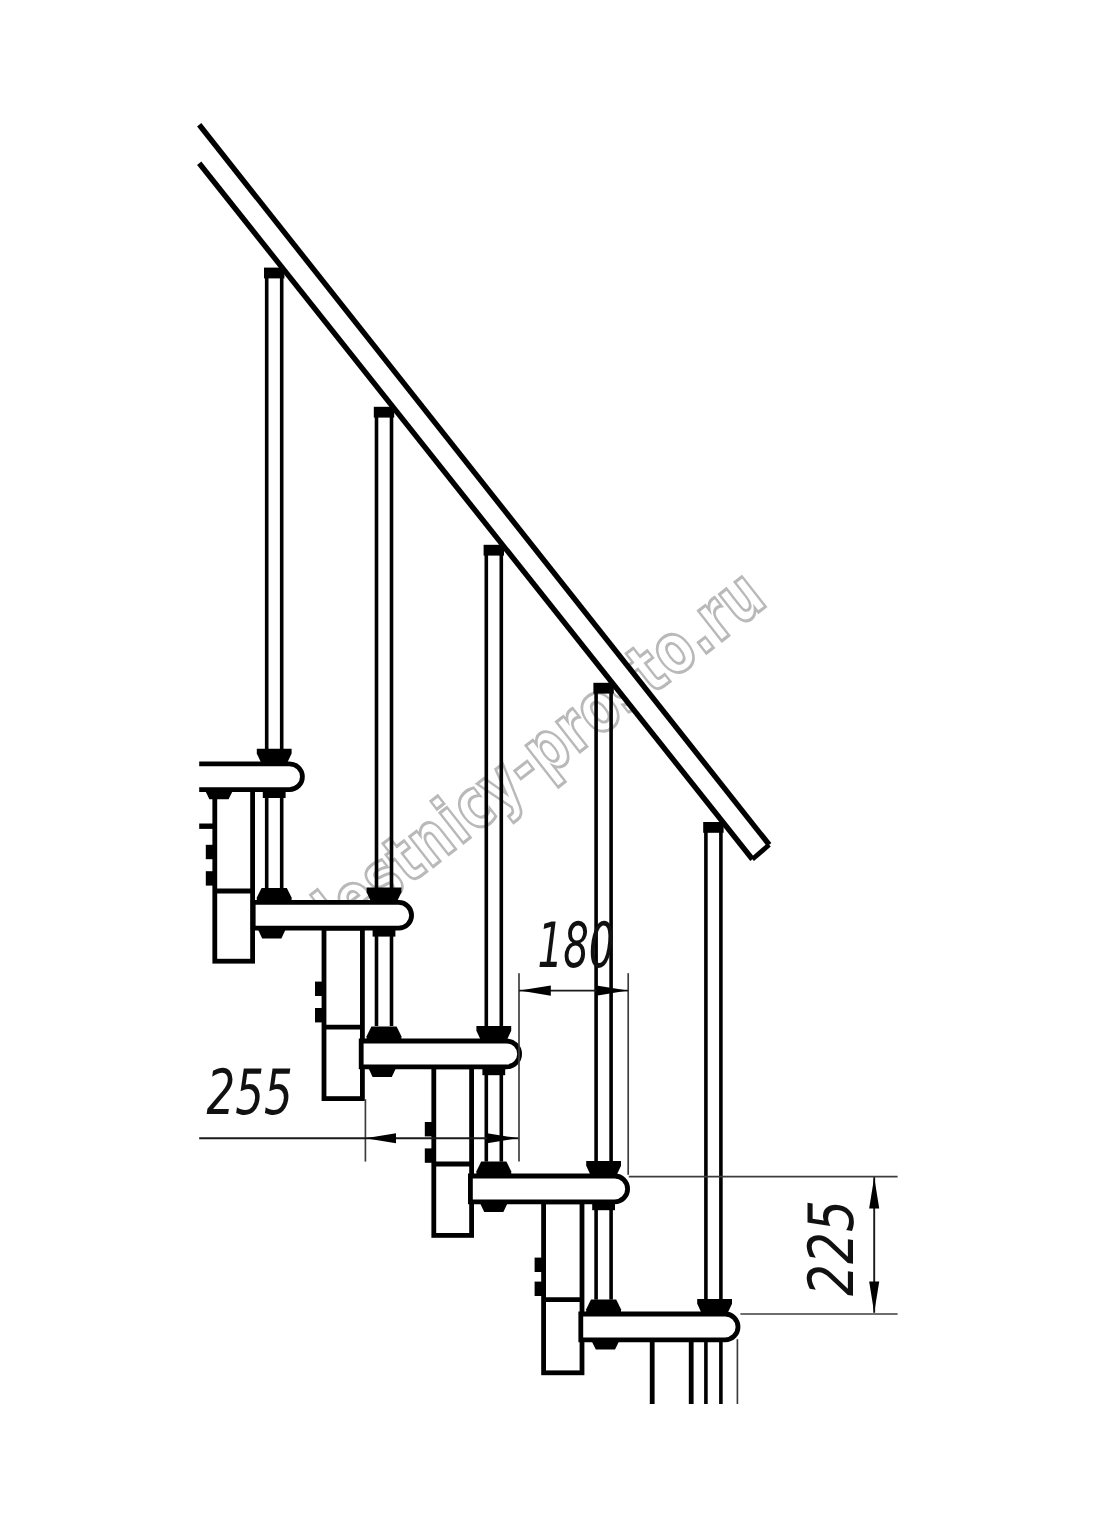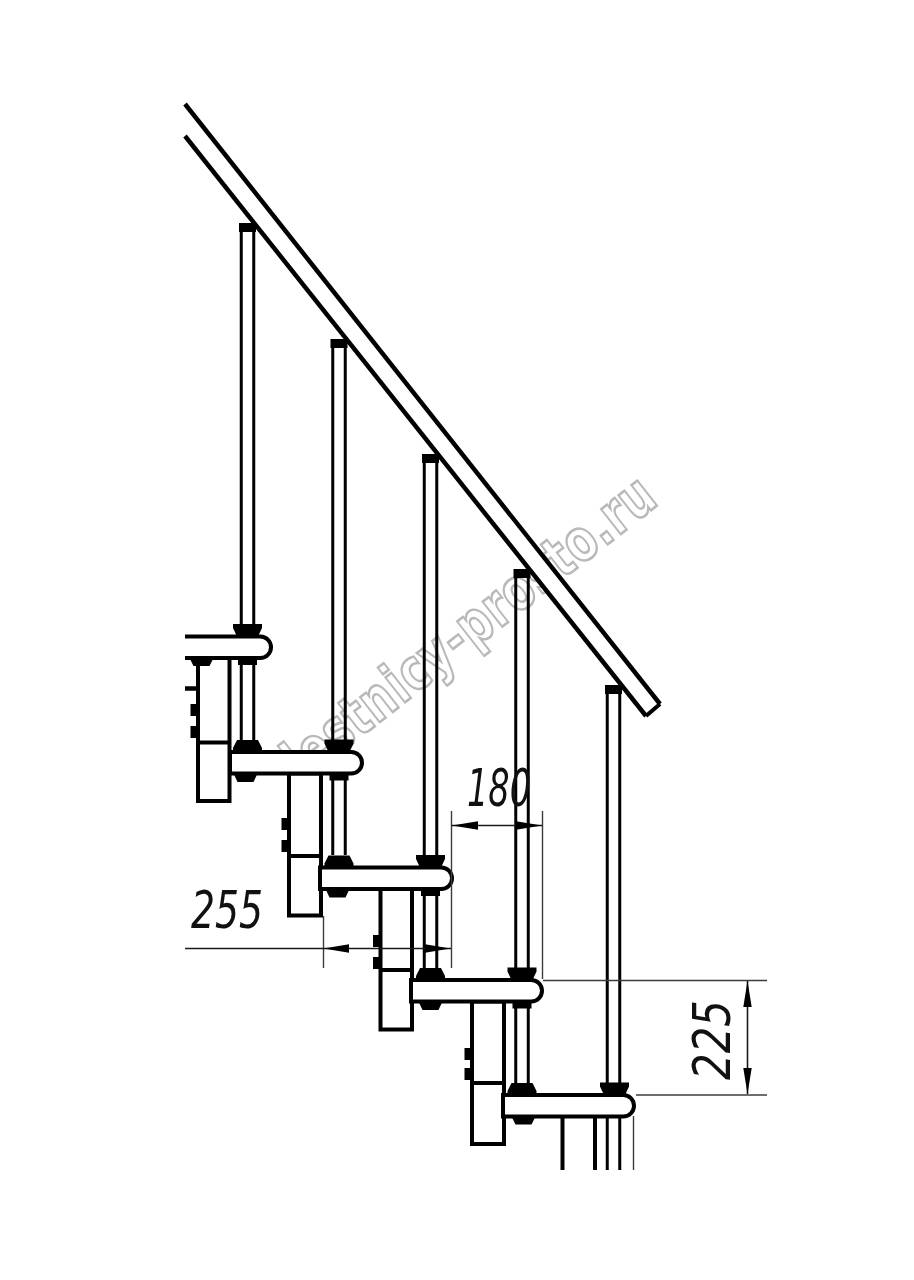--- a/index.html
+++ b/index.html
@@ -7,21 +7,20 @@
     padding: 0;
     background: #ffffff;
   }
   .page {
     position: relative;
     width: 810px;
     height: 1280px;
     background: #ffffff;
     overflow: hidden;
     font-family: "DejaVu Sans", sans-serif;
-    margin-left: 19px;
   }
   svg { display: block; }
   .dim-text {
     font-family: "DejaVu Sans", sans-serif;
     font-style: italic;
     font-size: 52px;
     fill: #111111;
   }
   .watermark-text {
     font-family: "DejaVu Sans", sans-serif;

